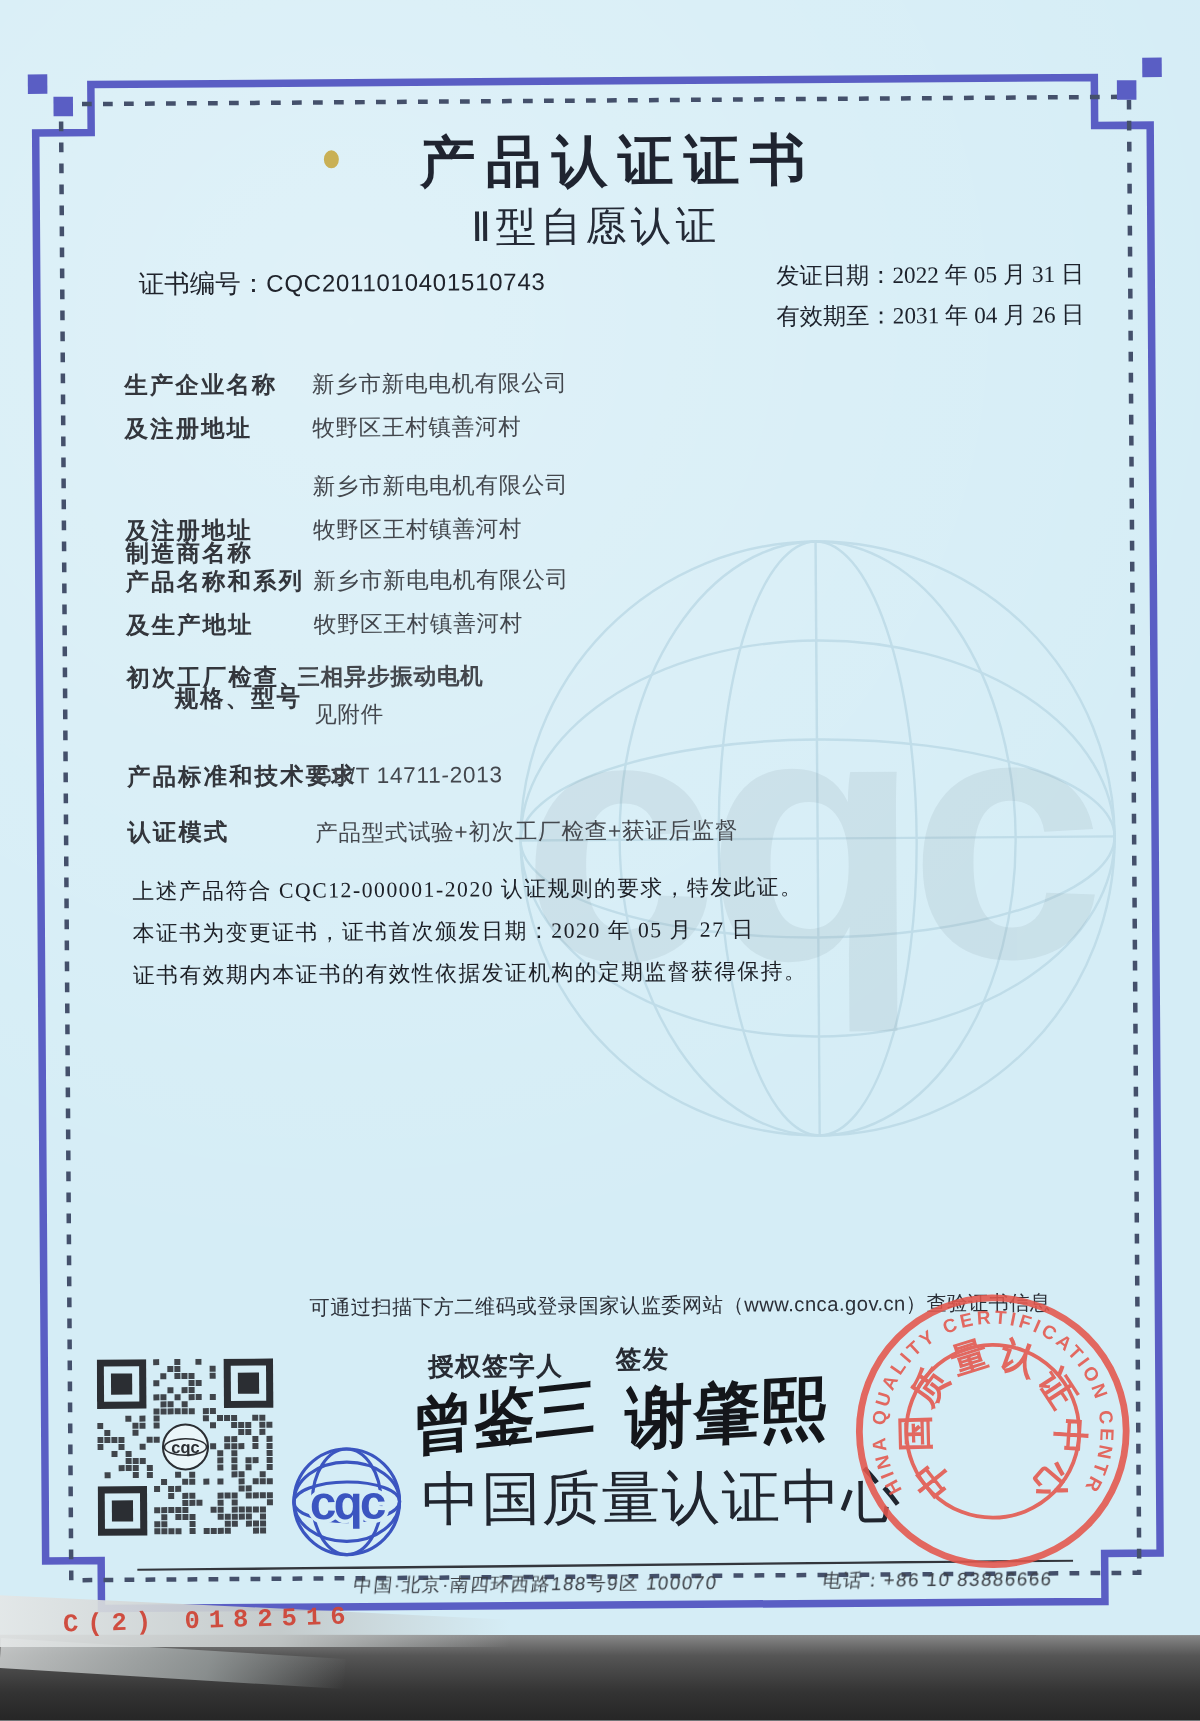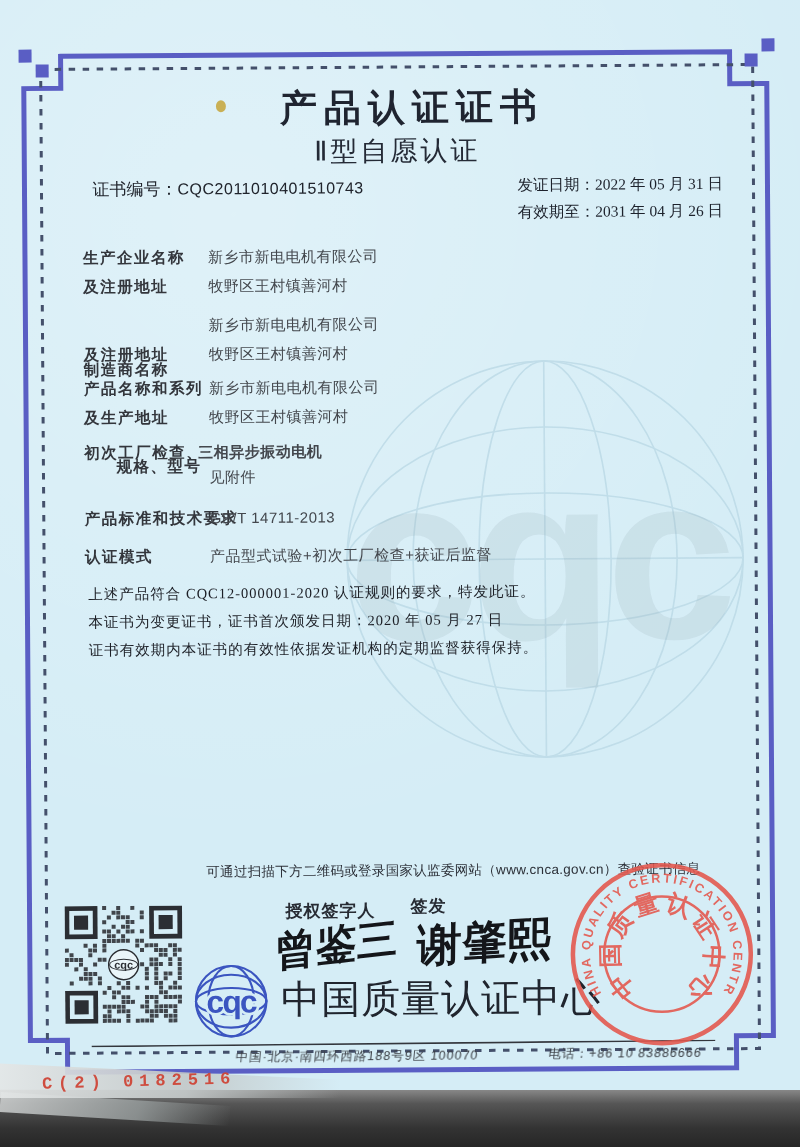--- a/index.html
+++ b/index.html
@@ -118,21 +118,21 @@
         <div class="f-label" style="position:absolute;left:0;top:0;">初次工厂检查、</div>
         <div class="f-label" style="position:absolute;left:0;top:14px;margin-left:32px;">规格、型号</div>
         <div class="f-value" style="position:absolute;left:114px;top:0;font-weight:bold;">三相异步振动电机</div>
         <div class="f-value" style="position:absolute;left:125px;top:25px;">见附件</div>
       </div>
       <div class="abs" style="left:85px;top:502px;z-index:4;">
         <div class="f-label" style="position:absolute;left:0;top:0;">产品标准和技术要求</div>
         <div class="f-value" style="position:absolute;left:125px;top:0;">GB/T 14711-2013</div>
       </div>
       <div class="abs" style="left:85px;top:540px;z-index:4;">
-        <div class="f-label" style="position:absolute;left:0;top:0;">认证模式</div>
+        <div class="f-label" style="position:absolute;left:0;top:0;font-family:Liberation Mono, monospace;">认证模式</div>
         <div class="f-value" style="position:absolute;left:125px;top:0;">产品型式试验+初次工厂检查+获证后监督</div>
       </div>
 
       <div class="abs stmt" style="left:88px;top:583px;z-index:4;">上述产品符合 CQC12-000001-2020 认证规则的要求，特发此证。</div>
       <div class="abs stmt" style="left:88px;top:611px;z-index:4;">本证书为变更证书，证书首次颁发日期：2020 年 05 月 27 日</div>
       <div class="abs stmt" style="left:88px;top:639px;z-index:4;">证书有效期内本证书的有效性依据发证机构的定期监督获得保持。</div>
 
       <div class="abs qr-note" style="left:204px;top:862px;z-index:4;">可通过扫描下方二维码或登录国家认监委网站（www.cnca.gov.cn）查验证书信息</div>
 
       <svg id="qr" class="abs" style="left:62px;top:904px;z-index:4;" width="118" height="124" viewBox="0 0 118 124">

